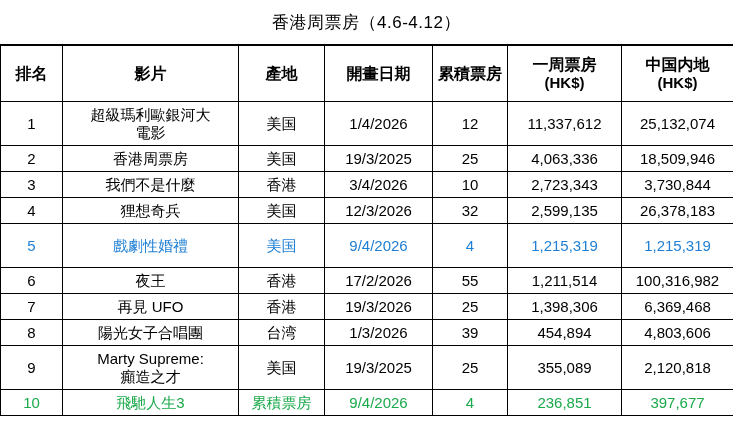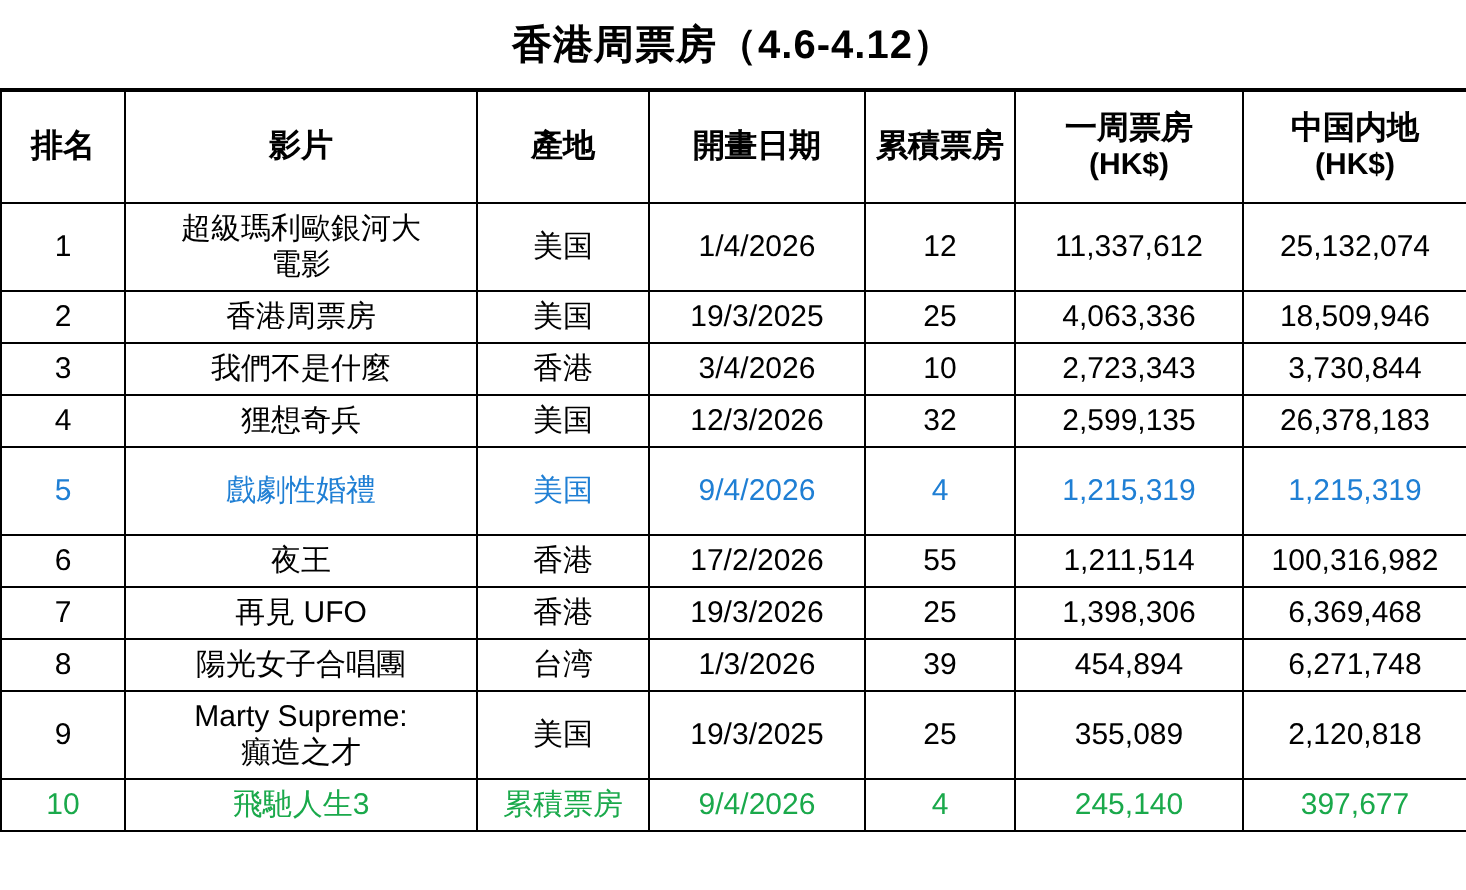--- a/index.html
+++ b/index.html
@@ -21,22 +21,22 @@
     position: relative;
   }
   .title-bar {
     height: 44px;
     border-bottom: 1px solid #000;
     display: flex;
     align-items: center;
     justify-content: center;
   }
   .title-text {
-    font-size: 20px;
-    font-weight: bold;
+    font-size: 17px;
+    font-weight: normal;
     letter-spacing: 0.5px;
   }
   table.box {
     border-collapse: collapse;
     width: 733px;
     table-layout: fixed;
   }
   table.box td, table.box th {
     border: 1px solid #000000;
     text-align: center;
@@ -173,38 +173,38 @@
           <td>1,398,306</td>
           <td>6,369,468</td>
         </tr>
         <tr class="std">
           <td>8</td>
           <td>陽光女子合唱團</td>
           <td>台湾</td>
           <td>1/3/2026</td>
           <td>39</td>
           <td>454,894</td>
-          <td>6,271,748</td>
+          <td>4,803,606</td>
         </tr>
         <tr class="r1">
           <td>9</td>
           <td class="two-line">
             <div>Marty Supreme:</div>
             <div>癲造之才</div>
           </td>
           <td>美国</td>
           <td>19/3/2025</td>
           <td>25</td>
           <td>355,089</td>
           <td>2,120,818</td>
         </tr>
         <tr class="std green">
           <td>10</td>
           <td>飛馳人生3</td>
           <td>累積票房</td>
           <td>9/4/2026</td>
           <td>4</td>
-          <td>245,140</td>
+          <td>236,851</td>
           <td>397,677</td>
         </tr>
       </tbody>
   </table>
 </div>
 
 </body></html>

